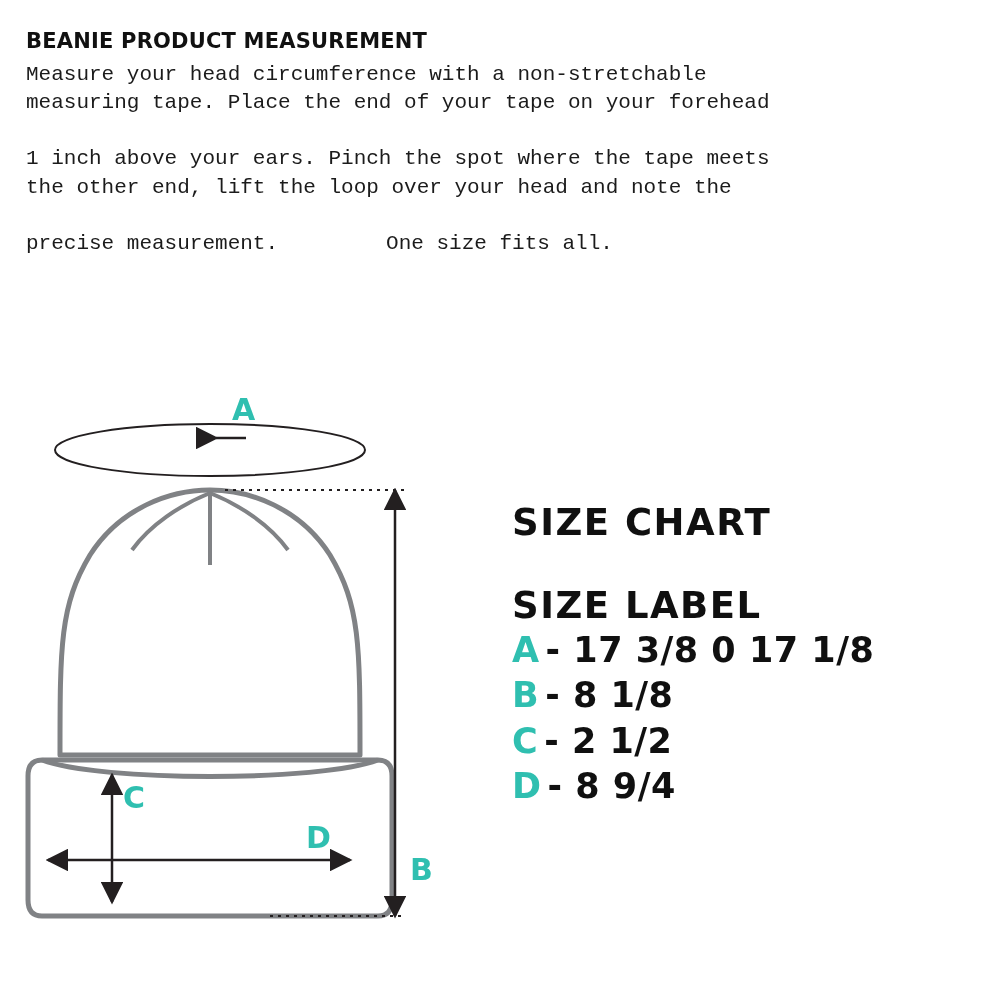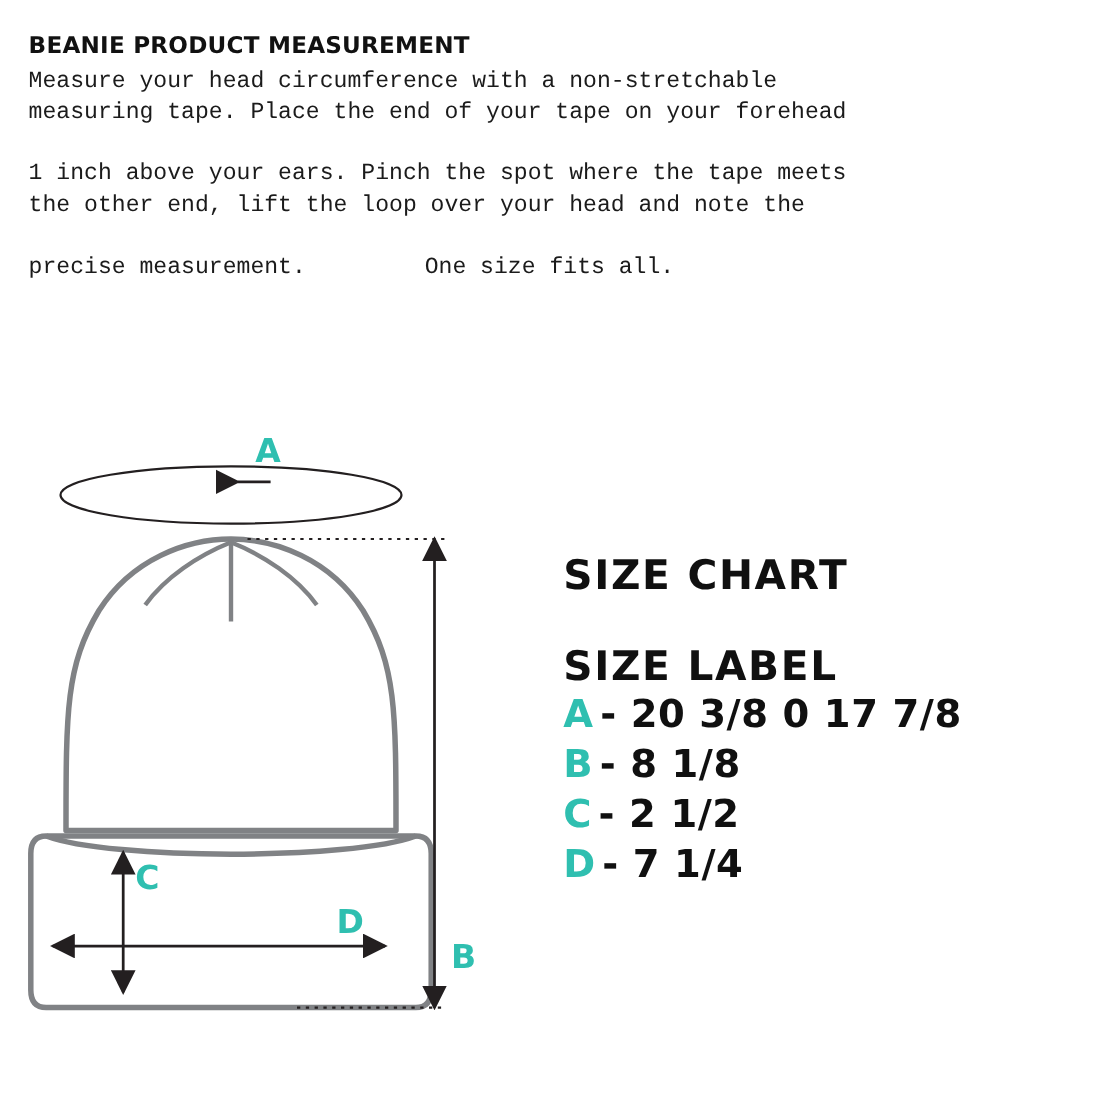--- a/index.html
+++ b/index.html
@@ -203,34 +203,34 @@
     </svg>
   </div>
 
   <div class="sizechart">
     <div class="sc-title">SIZE CHART</div>
     <div class="sc-subtitle">SIZE LABEL</div>
     <div class="sc-rows">
 
       <div class="sc-row">
         <span class="sc-key">A</span>
-        <span class="sc-val">- 20 3/8 0 17 7/8</span>
+        <span class="sc-val">- 17 3/8 0 17 1/8</span>
       </div>
 
       <div class="sc-row">
         <span class="sc-key">B</span>
         <span class="sc-val">- 8 1/8</span>
       </div>
 
       <div class="sc-row">
         <span class="sc-key">C</span>
         <span class="sc-val">- 2 1/2</span>
       </div>
 
       <div class="sc-row">
         <span class="sc-key">D</span>
-        <span class="sc-val">- 7 1/4</span>
+        <span class="sc-val">- 8 9/4</span>
       </div>
 
     </div>
   </div>
 
 </div>
 
 </body></html>

